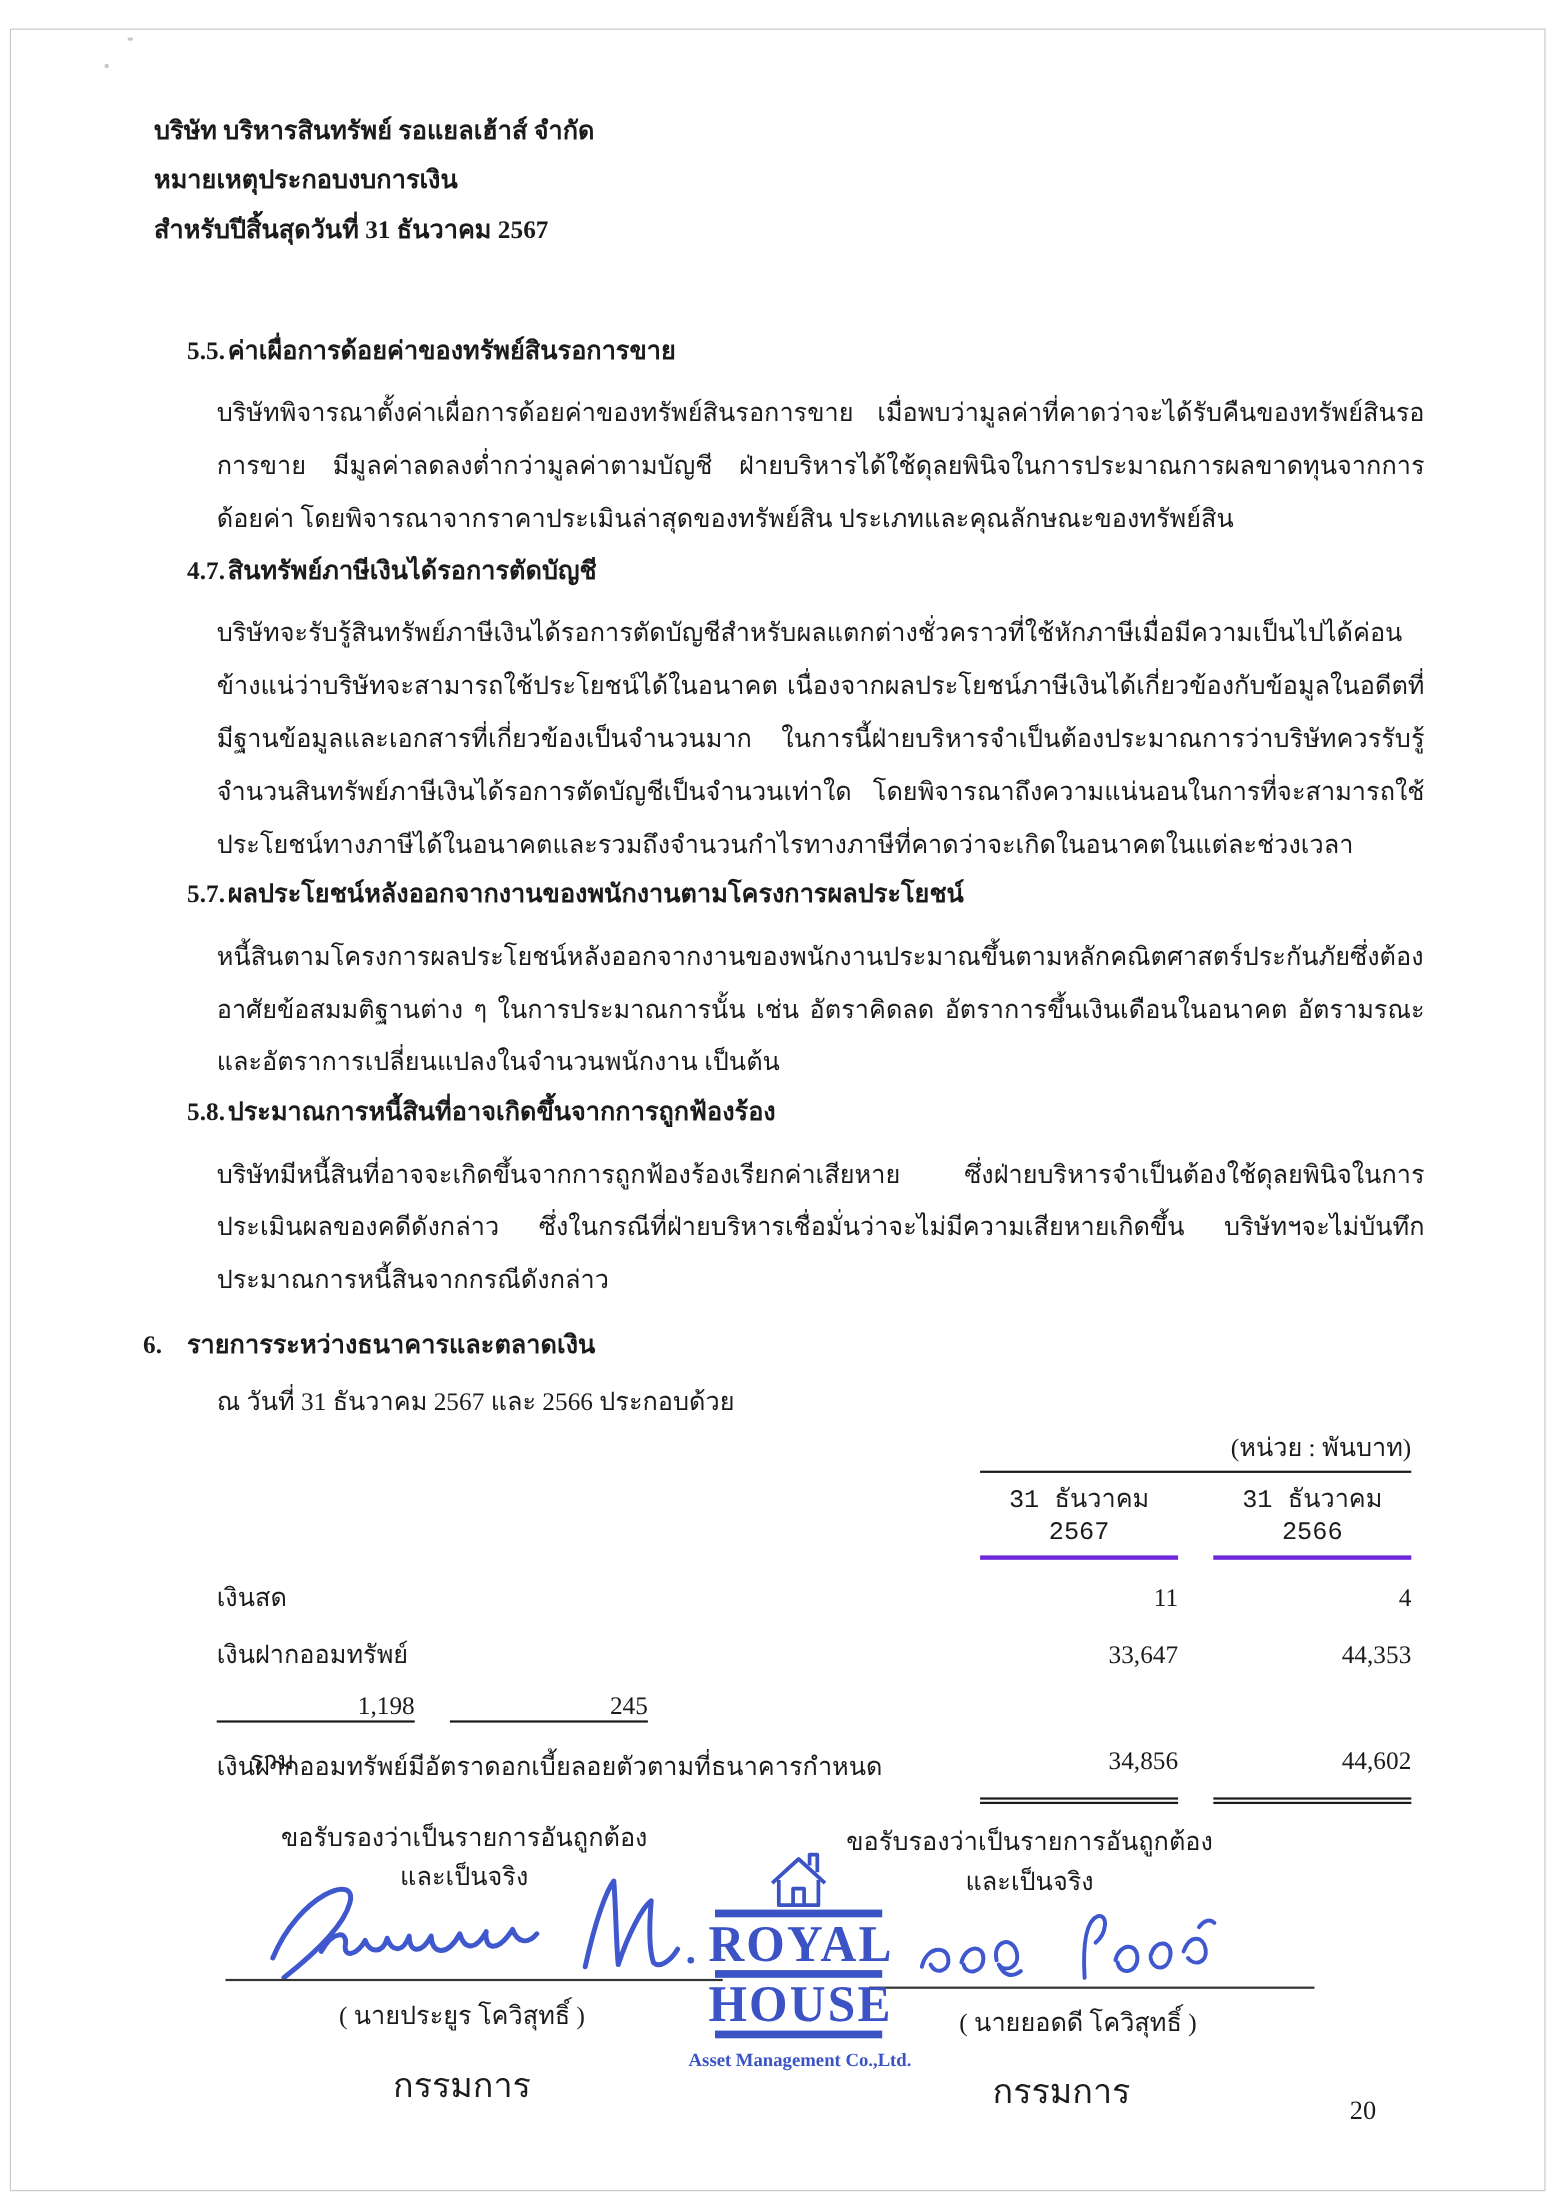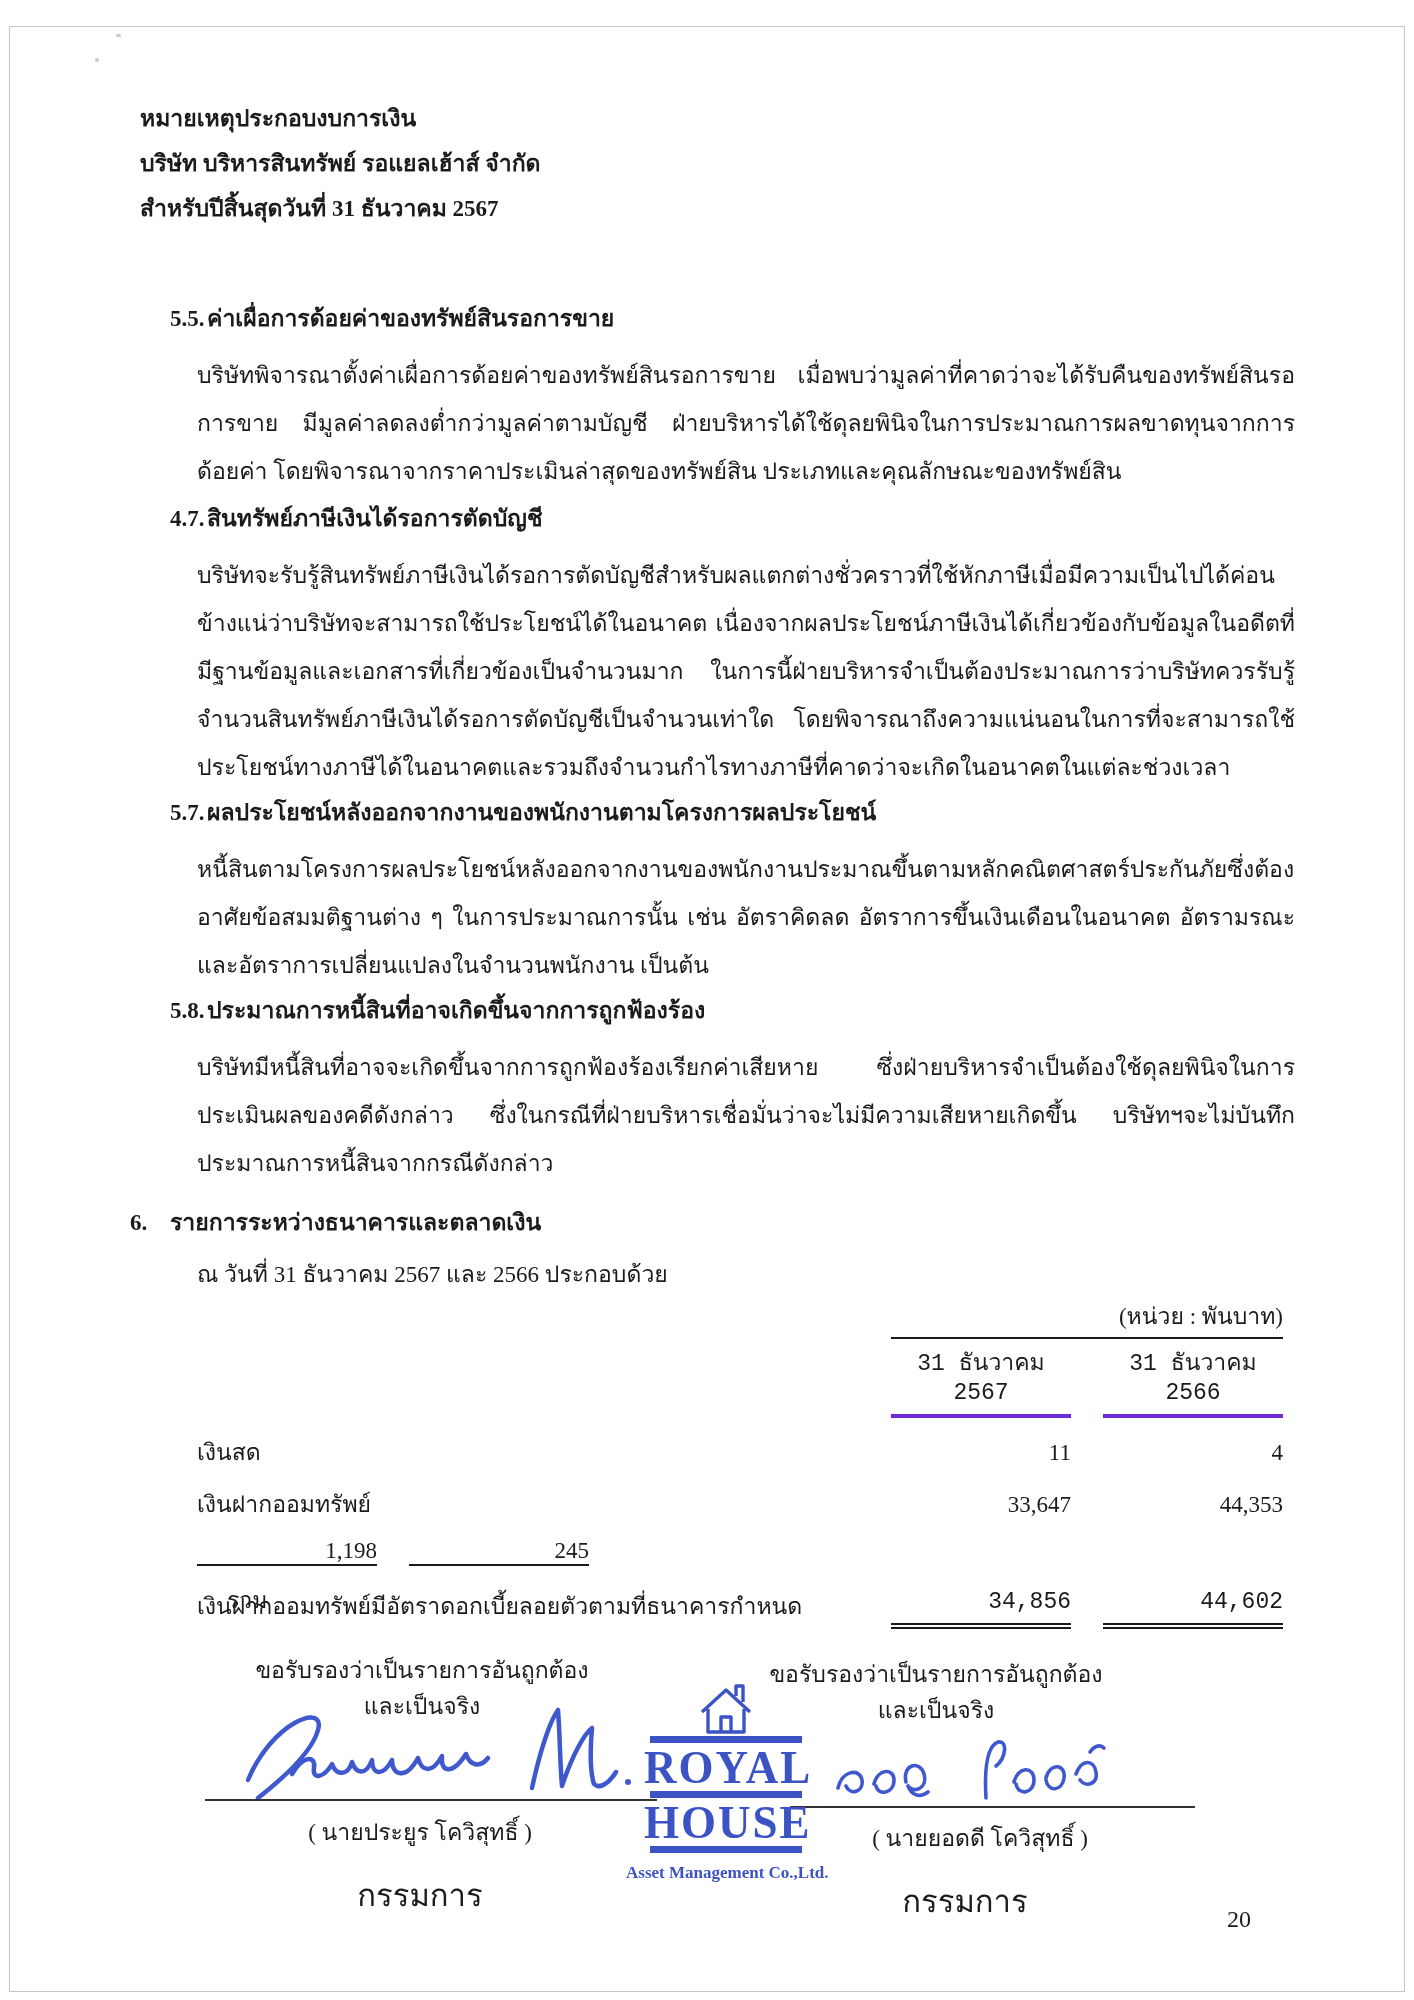--- a/index.html
+++ b/index.html
@@ -23,21 +23,21 @@
   .t-unit{text-align:right;line-height:30px;}
   .t-toprule{width:392px;margin-left:auto;border-top:2px solid #1a1a1a;margin-top:5px;}
   .trow{display:flex;align-items:baseline;}
   .tlabel{flex:1;}
   .tc{width:180px;flex:0 0 auto;text-align:right;}
   .tgap{width:32px;flex:0 0 auto;}
   .thead .tc{text-align:center;padding:5px 0 8px;border-bottom:4px solid #6d28d9;font-family:Liberation Mono, monospace;}
   .tdata{padding-top:16px;}
   .rule-under{border-bottom:2px solid #1a1a1a;}
   .trow.total .tlabel{padding-left:30px;}
-  .trow.total .tc{border-bottom:6px double #1a1a1a;padding-bottom:8px;font-family:Liberation Mono, monospace;}
+  .trow.total .tc{border-bottom:6px double #1a1a1a;padding-bottom:20px;}
   .t-note{position:absolute;left:197px;top:1588px;font-size:23px;}
 
   .cert{position:absolute;font-size:23px;text-align:center;}
   .cert-left{left:238px;top:1652px;width:368px;}
   .cert-right{left:752px;top:1656px;width:368px;}
   .sigline{position:absolute;border-top:2px solid #333;}
   .sig-svg{position:absolute;}
   .sig-name{position:absolute;font-size:23px;text-align:center;}
   .sig-role{position:absolute;font-size:31px;text-align:center;}
 
@@ -50,22 +50,22 @@
 </style>
 </head>
 <body>
 
 <div class="page">
   <div class="scan-frame"></div>
   <div class="speck" style="left:116px;top:34px;width:5px;height:3px;"></div>
   <div class="speck" style="left:95px;top:58px;width:4px;height:4px;"></div>
 
   <div class="hdr">
+    <div>บริษัท บริหารสินทรัพย์ รอแยลเฮ้าส์ จำกัด</div>
     <div>หมายเหตุประกอบงบการเงิน</div>
-    <div>บริษัท บริหารสินทรัพย์ รอแยลเฮ้าส์ จำกัด</div>
     <div>สำหรับปีสิ้นสุดวันที่ 31 ธันวาคม 2567</div>
   </div>
 
   <section class="sec" style="top:298px">
     <div class="sec-head">
       <span class="sec-num">5.5.</span>
       <span class="sec-title">ค่าเผื่อการด้อยค่าของทรัพย์สินรอการขาย</span>
     </div>
     <p class="sec-body">บริษัทพิจารณาตั้งค่าเผื่อการด้อยค่าของทรัพย์สินรอการขาย เมื่อพบว่ามูลค่าที่คาดว่าจะได้รับคืนของทรัพย์สินรอการขาย มีมูลค่าลดลงต่ำกว่ามูลค่าตามบัญชี ฝ่ายบริหารได้ใช้ดุลยพินิจในการประมาณการผลขาดทุนจากการด้อยค่า โดยพิจารณาจากราคาประเมินล่าสุดของทรัพย์สิน ประเภทและคุณลักษณะของทรัพย์สิน</p>
   </section>

